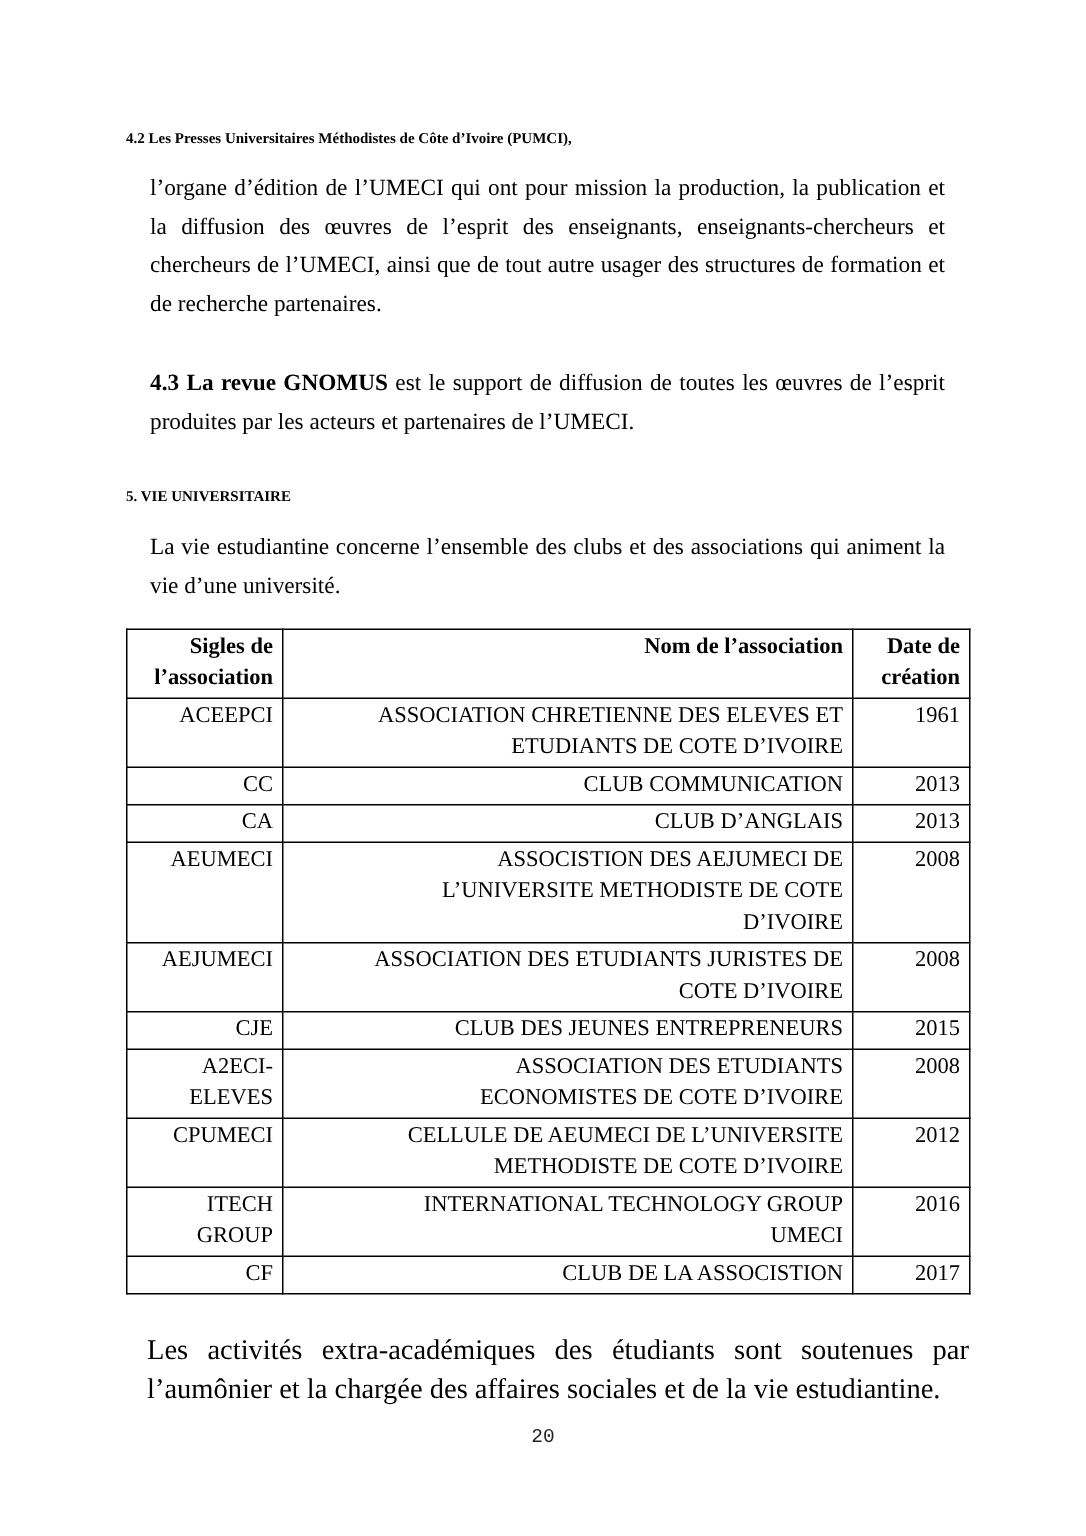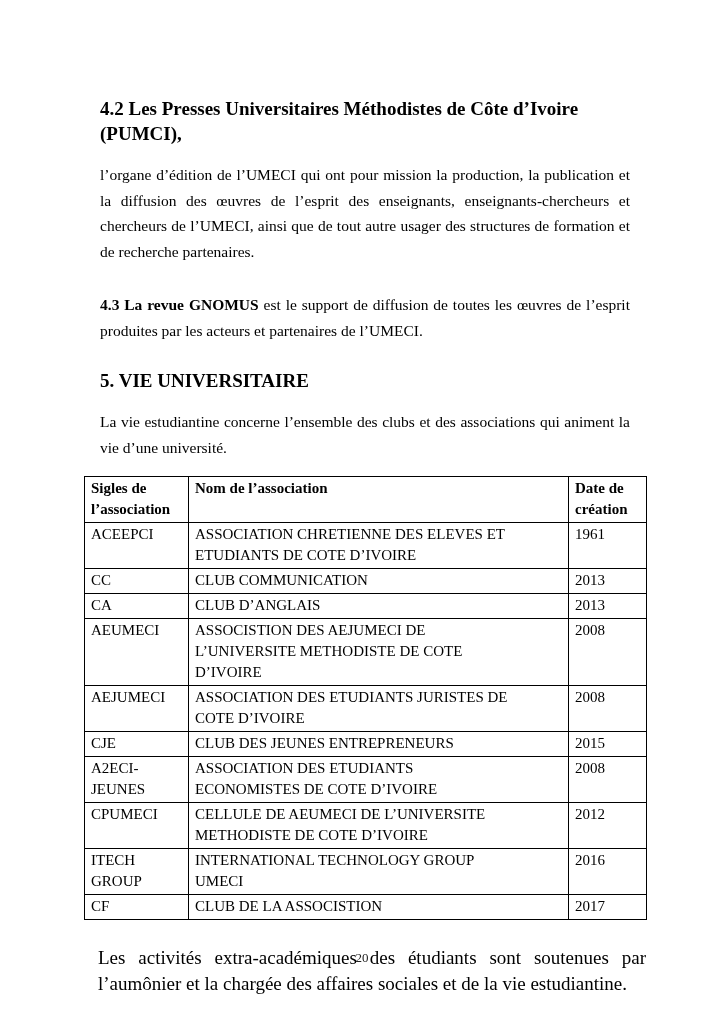--- a/index.html
+++ b/index.html
@@ -15,24 +15,24 @@
     color: #000000;
     overflow: hidden;
   }
   .content {
     position: absolute;
     left: 84px;
     top: 80px;
     width: 562px;
   }
   .heading {
-    font-size: 19px;
+    font-size: 10px;
     line-height: 25px;
     font-weight: bold;
-    margin: 16px;
+    margin: 0;
   }
   .para {
     font-size: 15.5px;
     line-height: 25.5px;
     text-align: justify;
     margin: 16px;
   }
   .para-42 { margin-top: 8px; }
   .para-43 { margin-top: 28px; }
   .heading-5 { margin-top: 25px; }
@@ -44,21 +44,21 @@
     border-collapse: collapse;
     table-layout: fixed;
     width: 562px;
     font-size: 15px;
     line-height: 21px;
   }
   table.assoc th, table.assoc td {
     border: 1.5px solid #000000;
     padding: 1px 6px 2px 6px;
     vertical-align: top;
-    text-align: left;
+    text-align: right;
     white-space: pre-line;
     box-sizing: border-box;
     overflow: hidden;
   }
   table.assoc th { font-weight: bold; }
   .col-sigle { width: 104px; }
   .col-nom   { width: 380px; }
   .col-date  { width: 78px; }
   th.col-nom, th.col-date { text-align: center; }
 
@@ -67,21 +67,21 @@
     line-height: 25.5px;
     text-align: justify;
     margin: 25px 0 0 14px;
   }
   .page-number {
     position: absolute;
     top: 950px;
     left: 0;
     width: 724px;
     text-align: center;
-    font-family: Liberation Serif, serif;
+    font-family: Liberation Mono, monospace;
     font-size: 13px;
     color: #222222;
   }
 </style>
 </head>
 <body>
 
 <div class="content">
 
   <p class="heading">4.2 Les Presses Universitaires Méthodistes de Côte d’Ivoire (PUMCI),</p>
@@ -130,21 +130,21 @@
 COTE D’IVOIRE</td>
         <td>2008</td>
       </tr>
       <tr>
         <td>CJE</td>
         <td>CLUB DES JEUNES ENTREPRENEURS</td>
         <td>2015</td>
       </tr>
       <tr>
         <td>A2ECI-
-JEUNES</td>
+ELEVES</td>
         <td>ASSOCIATION DES ETUDIANTS
 ECONOMISTES DE COTE D’IVOIRE</td>
         <td>2008</td>
       </tr>
       <tr>
         <td>CPUMECI</td>
         <td>CELLULE DE AEUMECI DE L’UNIVERSITE
 METHODISTE DE COTE D’IVOIRE</td>
         <td>2012</td>
       </tr>

